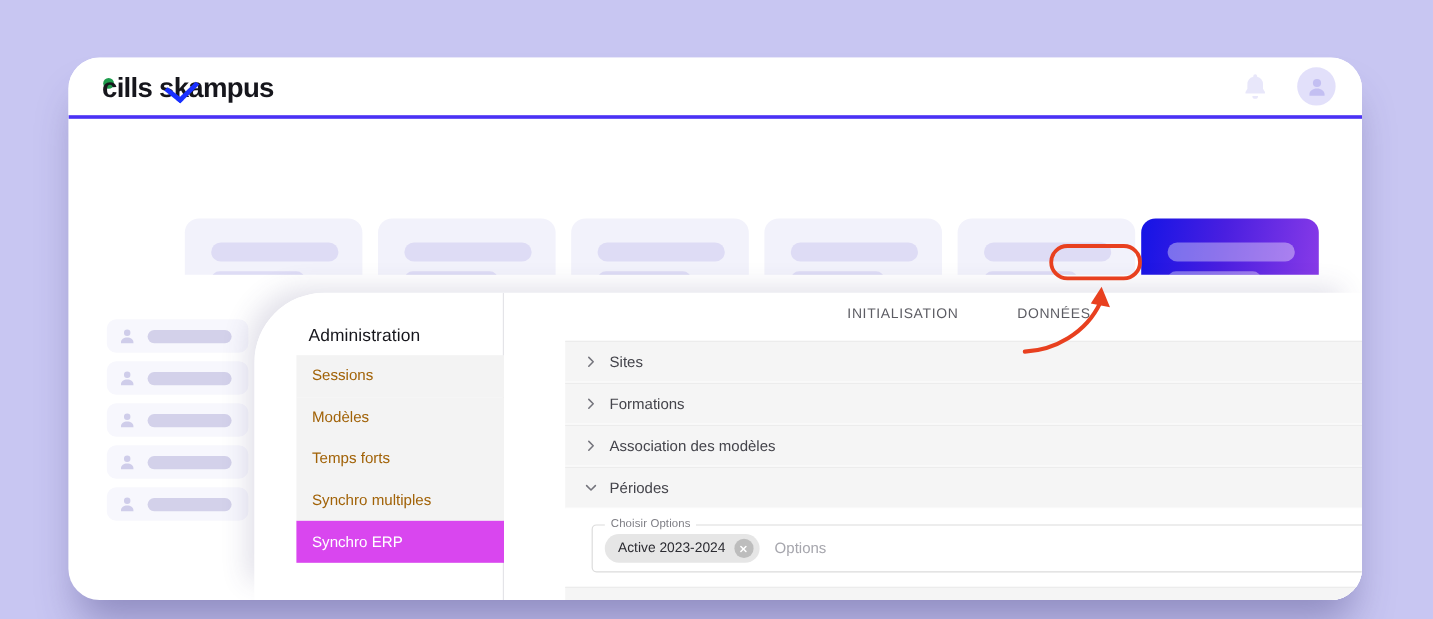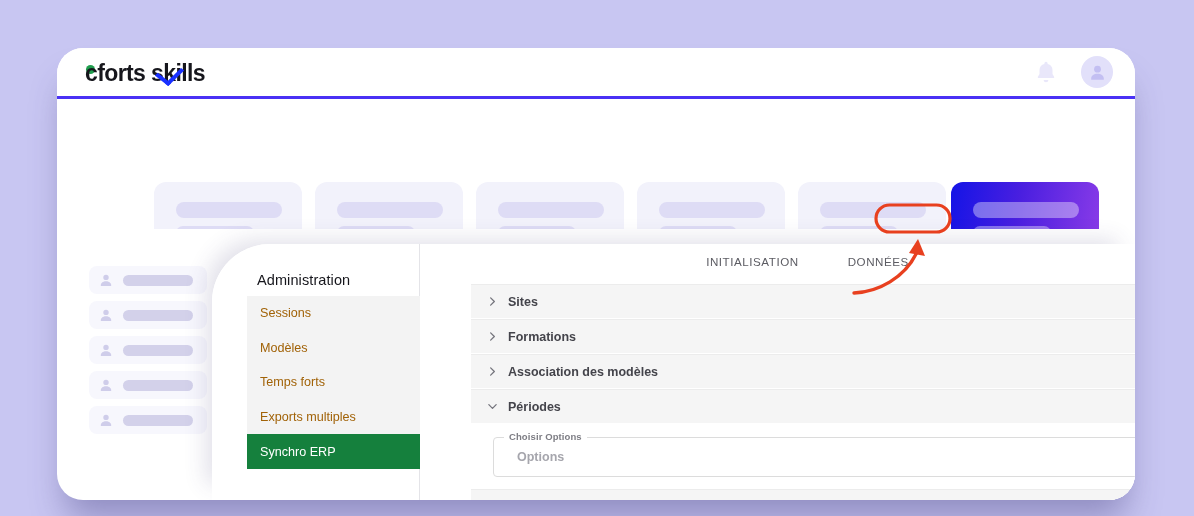--- a/index.html
+++ b/index.html
@@ -168,21 +168,21 @@
   .side-item {
     height: 34.6px;
     display: flex; align-items: center;
     padding-left: 13px;
     font-size: 12.6px;
     color: #a16207;
     background: #f3f3f3;
     cursor: pointer;
   }
   .side-item.selected {
-    background: #15803d;
+    background: #d946ef;
     color: #ffffff;
   }
 
   
   .acc-col {
     position: absolute;
     left: 208px; top: 0;
     right: 0; height: 100%;
     background: #ffffff;
   }
@@ -210,21 +210,20 @@
     content:"";
     position:absolute;
     left:8px; right:8px; bottom:-1px;
     height:2px; background:#1769d6;
   }
 
   .acc-list {
     position: absolute;
     left: 51px; right: 0; top: 40px;
     bottom: 0;
-    font-weight: bold;
   }
   .acc-item { width: 100%; }
   .acc-head {
     height: 35px;
     display: flex; align-items: center;
     padding-left: 15px;
     background: #f5f5f5;
     border-bottom: 1px solid #ffffff;
     border-top: 1px solid #ececec;
     font-size: 12.5px;
@@ -299,23 +298,23 @@
 </head>
 <body>
 
 <div class="stage">
 
   <div class="app-card">
 
     <div class="app-header">
       <div class="logo">
         <span class="lead"><span>c</span></span>
-          <span>forts s</span>
+          <span>ills s</span>
           <span class="kmark"><span>k</span></span>
-          <span>ills</span>
+          <span>ampus</span>
       </div>
 
       <div class="hdr-icons">
         <div class="bell-icon">
           <svg viewBox="0 0 24 24" fill="#d7d4f6">
             <path d="M12 2.6a1.5 1.5 0 0 1 1.5 1.5v.5a6 6 0 0 1 4.5 5.8v3.5l1.5 2.4v1.2H4.5v-1.2L6 13.9v-3.5a6 6 0 0 1 4.5-5.8v-.5A1.5 1.5 0 0 1 12 2.6z"></path>
             <path d="M9.8 19.3h4.4a2.2 2.2 0 0 1-4.4 0z"></path>
           </svg>
         </div>
         <div class="avatar-circle">
@@ -403,21 +402,21 @@
     </div>
 
     <div class="page-sheet">
 
       <div class="side-nav">
         <div class="side-title">Administration</div>
         <div class="side-items">
           <div class="side-item">Sessions</div>
           <div class="side-item">Modèles</div>
           <div class="side-item">Temps forts</div>
-          <div class="side-item">Exports multiples</div>
+          <div class="side-item">Synchro multiples</div>
           <div class="side-item selected">Synchro ERP</div>
         </div>
       </div>
 
       <div class="acc-col">
 
         <div class="tabs">
           <div class="tab">INITIALISATION</div>
           <div class="tab">DONNÉES</div>
         </div>
@@ -462,20 +461,29 @@
               <span class="chev open">
                   <svg viewBox="0 0 12 12" fill="none" stroke="#74747c" stroke-width="1.4" stroke-linecap="round" stroke-linejoin="round">
                     <polyline points="4,2 8,6 4,10"></polyline>
                   </svg>
                 </span>
               <span>Périodes</span>
             </div>
             <div class="acc-body">
               <div class="field">
                 <span class="field-legend">Choisir Options</span>
+                <span class="chip">
+                  <span>Active 2023-2024</span>
+                  <span class="chip-x">
+                    <svg viewBox="0 0 12 12" stroke="#ffffff" stroke-width="1.7" stroke-linecap="round">
+                        <line x1="3.2" y1="3.2" x2="8.8" y2="8.8"></line>
+                        <line x1="8.8" y1="3.2" x2="3.2" y2="8.8"></line>
+                      </svg>
+                  </span>
+                </span>
                 <span class="field-ph">Options</span>
               </div>
             </div>
           </div>
 
           <div class="acc-item">
             <div class="acc-head">
 
               <span>Années</span>
             </div>

